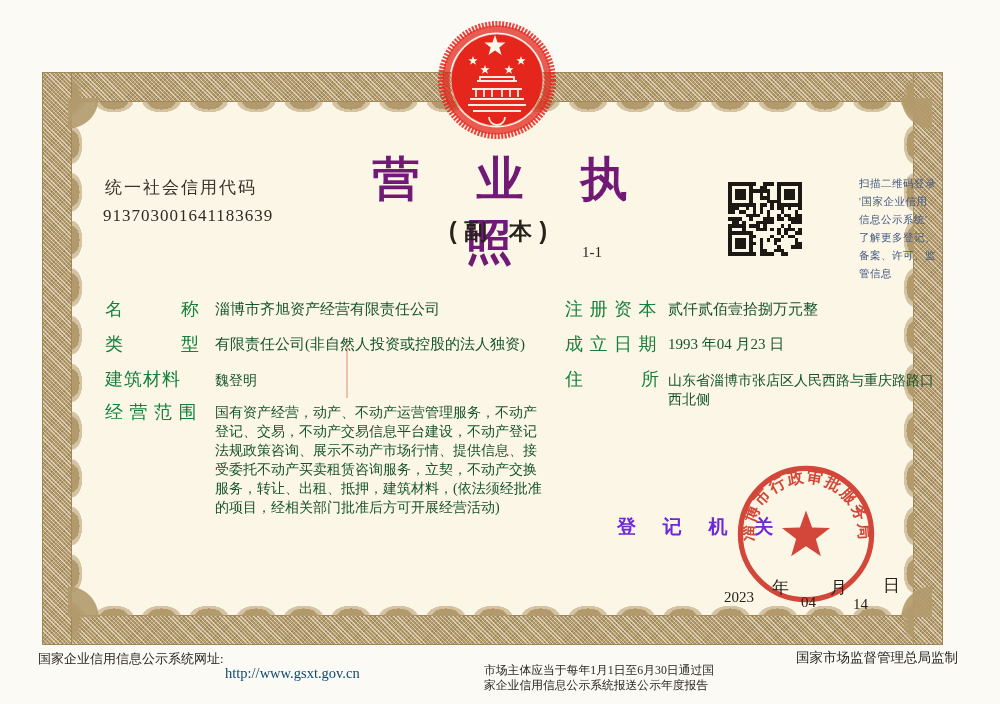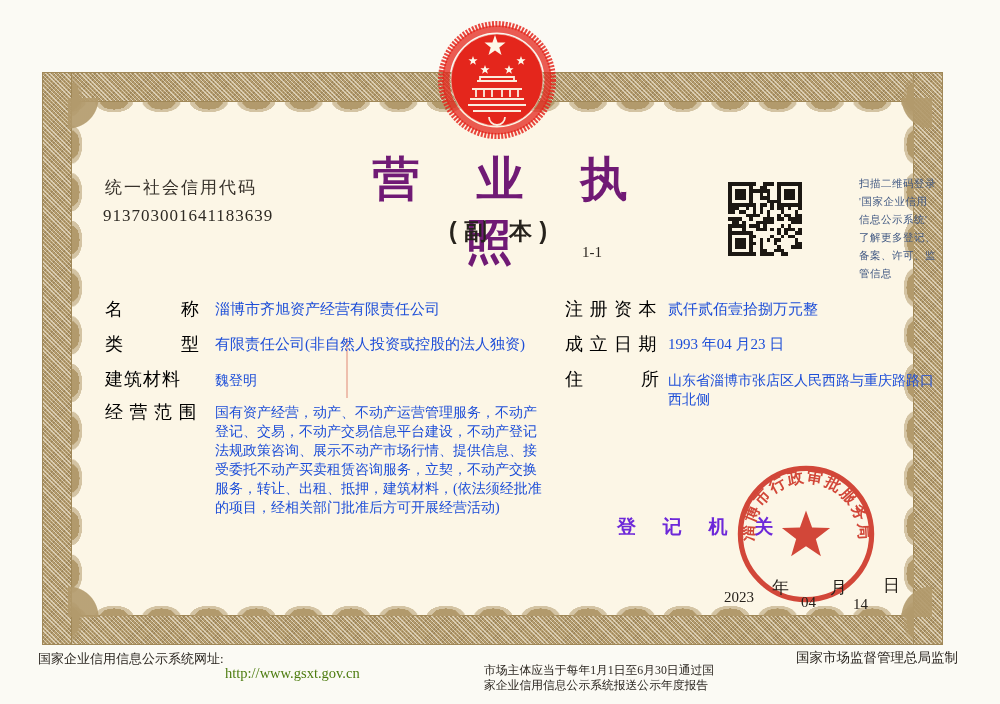--- a/index.html
+++ b/index.html
@@ -53,34 +53,34 @@
 
   
   .qr { left:728px; top:182px; width:74px; height:74px; display:grid;
         grid-template-columns:repeat(21,1fr); grid-template-rows:repeat(21,1fr);
         background:#fcf6e6; }
   .qr div.d { background:#1c1813; }
   .qr-caption { left:816px; top:175px; width:102px; font-size:10.5px; line-height:18px;
                 color:#3f5782; white-space:pre-line; letter-spacing:.5px;margin-left:43px; }
 
   
-  .flabel { font-size:18px; color:#000000; letter-spacing:1px; white-space:pre; }
-  .fvalue { font-size:14px; color:#1d4ed8; line-height:19px; }
+  .flabel { font-size:18px; color:#15803d; letter-spacing:1px; white-space:pre; }
+  .fvalue { font-size:14px; color:#14532d; line-height:19px; }
   .ll { left:105px; } .lv { left:215px; width:335px; }
   .rl { left:565px; } .rv { left:668px; width:272px; }
 
   
   .reg-label { left:617px; top:514px; font-size:19px; font-weight:bold; letter-spacing:11px; color:#6d28d9; }
   .seal { position:absolute; left:731px; top:459px; width:150px; height:150px; z-index:7; opacity:.93; }
   .date-part { z-index:8; color:#26211b; }
   .crease { left:346px; top:338px; width:2px; height:60px; background:rgba(204,62,42,.30); z-index:4; }
 
   
   .f-left   { left:38px;  top:650px; font-size:13px; color:#2b2620; }
-  .f-url    { left:225px; top:665px; font-size:14.5px; color:#4d7c0f; }
+  .f-url    { left:225px; top:665px; font-size:14.5px; color:#0c4a6e; }
   .f-notice { left:484px; top:663px; width:238px; font-size:11.8px; line-height:15px; color:#2b2620;font-family:Liberation Serif, serif; }
   .f-right  { left:796px; top:649px; font-size:13.5px; color:#2b2620; }
 </style>
 </head>
 <body>
 
 <div class="paper"></div>
 <div class="edge edge-top"></div>
 <div class="edge edge-bottom"></div>
 <div class="edge edge-left"></div>

